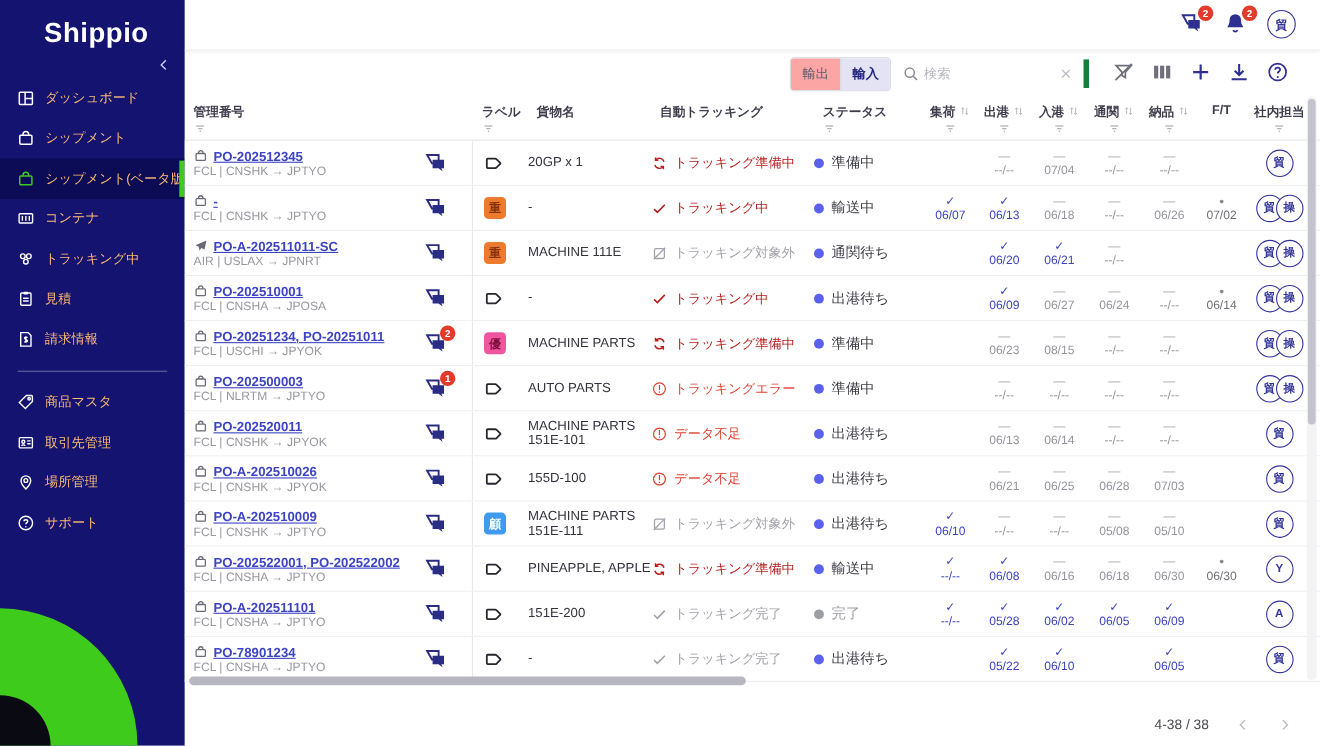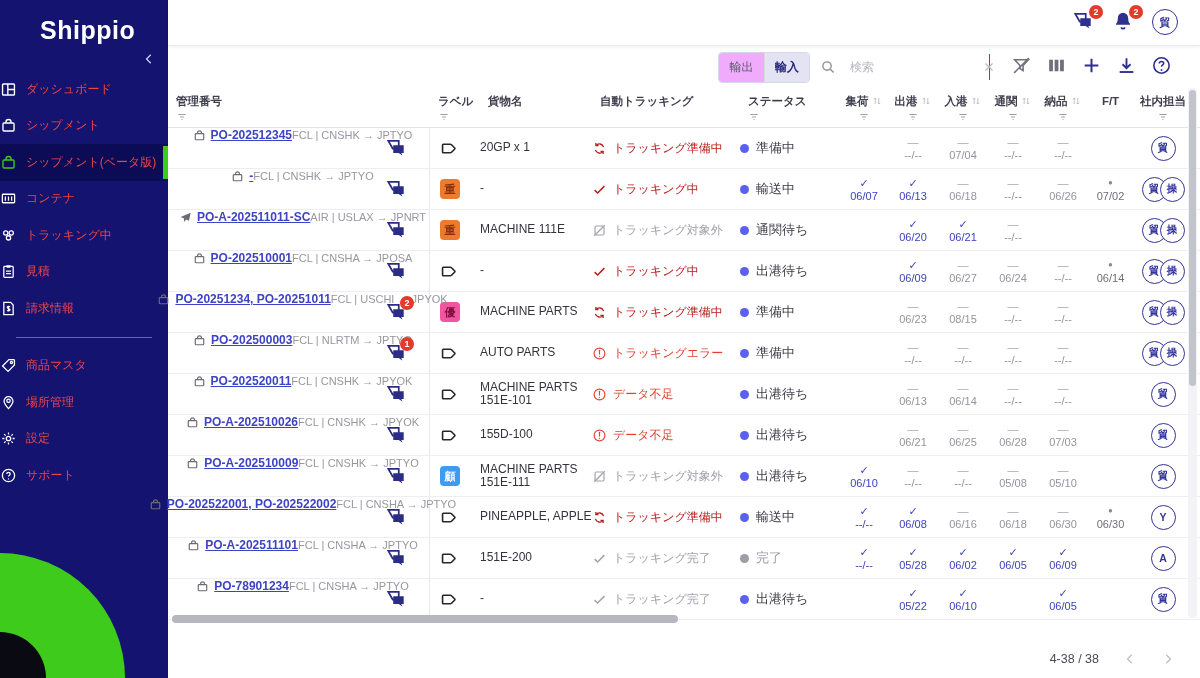--- a/index.html
+++ b/index.html
@@ -5,22 +5,22 @@
   * { margin:0; padding:0; box-sizing:border-box; }
   html,body { width:1200px; height:678px; overflow:hidden;
     font-family:"Liberation Sans","DejaVu Sans",sans-serif; background:#fff; }
   .app { position:relative; width:1200px; height:678px; display:flex; }
 
   
   .sidebar { position:relative; width:168px; height:678px; background:#14136f; overflow:hidden; flex:none; }
   .logo { color:#fff; font-size:25px; font-weight:bold; letter-spacing:.5px; padding:16px 0 0 40px; }
   .collapse { position:absolute; top:52px; right:12px; color:#cdd1ff; width:14px; height:14px; cursor:pointer; }
   .nav { margin-top:26px; }
-  .nav-item { position:relative; display:flex; align-items:center; height:36.5px; 
-    color:#ef4444; font-size:12px; white-space:nowrap; cursor:pointer; }
+  .nav-item { position:relative; display:flex; align-items:center; height:36.5px; padding-left:15px;
+    color:#fdba74; font-size:12px; white-space:nowrap; cursor:pointer; }
   .nav-item .ic { width:17px; height:17px; color:#fff; margin-right:9px; flex:none; }
   .nav-item.active { background:#0c0b55; }
   .nav-item.active::after { content:""; position:absolute; right:0; top:2px; bottom:2px; width:5px; background:#3ecb1b; }
   .nav-item.active .ic { color:#3ecb1b; }
   .nav-divider { height:1px; background:rgba(255,255,255,.35); margin:10px 16px; }
   .arc-green { position:absolute; left:-125px; bottom:-125px; width:250px; height:250px; border-radius:50%; background:#3ecb1b; }
   .arc-black { position:absolute; left:-46px; bottom:-46px; width:92px; height:92px; border-radius:50%; background:#0a0a12; }
 
   
   .main { position:relative; width:1032px; height:678px; background:#fff; }
@@ -29,25 +29,25 @@
   .tbtn { position:relative; width:24px; height:24px; color:#2e2f8f; cursor:pointer; }
   .tbtn .ic { width:22px; height:22px; }
   .mini-badge { position:absolute; top:-5px; right:-7px; min-width:14px; height:14px; border-radius:8px;
     background:#e23a2b; color:#fff; font-size:9px; font-weight:bold; display:flex; align-items:center; justify-content:center; padding:0 3px; }
   .avatar { display:inline-flex; align-items:center; justify-content:center; width:26px; height:26px;
     border:1.4px solid #32339b; border-radius:50%; background:#fff; color:#32339b; font-size:11px; font-weight:bold; }
 
   .toolbar { position:relative; height:42px; }
   .tabs { position:absolute; left:550px; top:6px; display:flex; border:1px solid #d8d8e2; border-radius:4px; overflow:hidden; }
   .tab { width:45px; height:29px; display:flex; align-items:center; justify-content:center;
-    font-size:12px; color:#5a5a66; background:#f0abfc; cursor:pointer; }
+    font-size:12px; color:#5a5a66; background:#fca5a5; cursor:pointer; }
   .tab.active { background:#e3e3f4; color:#26277e; font-weight:bold;text-align:center; }
   .tab + .tab { border-left:1px solid #d8d8e2; }
   .searchbox { position:absolute; left:652px; top:8px; width:170px; height:26px; display:flex; align-items:center;
-    gap:14px; border-right:1px solid #15803d; padding-right:8px; }
+    gap:4px; border-right:5px solid #15803d; padding-right:8px; }
   .searchbox .ic { width:16px; height:16px; color:#8d8d97; flex:none; }
   .searchbox input { border:none; outline:none; width:118px; font-size:12px; color:#44444e; background:transparent; }
   .searchbox input::placeholder { color:#b7b7c0; }
   .clear-x { width:14px !important; height:14px !important; color:#b7b7c0 !important; cursor:pointer; }
   .tools { position:absolute; right:28px; top:9px; display:flex; gap:14px; }
   .tools .tool { width:21px; height:21px; cursor:pointer; }
   .tools .ic { width:21px; height:21px; }
   .tool-grey { color:#70707c; } .tool-indigo { color:#2e2f8f; }
 
   
@@ -61,21 +61,21 @@
   .w-track{width:148px; flex:none;} .w-status{width:100px; flex:none;}
   .w-pickup,.w-departure,.w-arrival,.w-customs,.w-delivery{width:50px; flex:none;}
   .w-pickup{width:48px;} .w-ft{width:45px; flex:none;} .w-staff{width:60px; flex:none;}
   .th.w-id,.th.w-label,.th.w-cargo,.th.w-track,.th.w-status { padding-left:8px; align-items:flex-start; }
   .th.w-pickup,.th.w-departure,.th.w-arrival,.th.w-customs,.th.w-delivery,.th.w-ft,.th.w-staff { align-items:center; }
 
   .tbody { }
   .trow { display:flex; height:41px; border-bottom:1px solid #ededf2; align-items:center; background:#fff; }
   .td { display:flex; align-items:center; }
 
-  .cell-id { position:relative; height:100%; align-items:flex-start; justify-content:center;
+  .cell-id { position:relative; height:100%; flex-direction:column; align-items:flex-start; justify-content:center;
     padding-left:8px; border-right:1px solid #e7e7ee; }
   .id-line { display:flex; align-items:center; gap:5px; }
   .id-line .ic.mode { width:13px; height:13px; color:#6b6b75; flex:none; }
   .id-link { font-size:12px; font-weight:bold; color:#3d44c3; text-decoration:underline; cursor:pointer; white-space:nowrap; }
   .route { font-size:11px; color:#97979f; margin-top:1px; white-space:nowrap; }
   .chat-wrap { position:absolute; right:22px; top:9px; width:22px; height:22px; color:#2b2d84; cursor:pointer; }
   .chat-wrap .ic { width:22px; height:22px; }
 
   .cell-label { padding-left:10px; }
   .cell-label .ic.tag { width:19px; height:19px; color:#26262e; }
@@ -218,37 +218,38 @@
                 <circle cx="13.5" cy="6.5" r="1.3"></circle>
               </g>
             </svg>
           </span>
           <span class="nav-label">商品マスタ</span>
         </div>
         <div class="nav-item">
           <span class="ic">
             <svg viewBox="0 0 20 20">
               <g fill="none" stroke="currentColor" stroke-width="1.5">
+                <rect x="3" y="4.5" width="14" height="11" rx="1"></rect>
+                <circle cx="7.3" cy="9" r="1.6"></circle>
+                <path d="M5.4 13.2c.4-1.2 3.4-1.2 3.8 0M11.5 8h3.5M11.5 11h3.5"></path>
+              </g>
+            </svg>
+          </span>
+          <span class="nav-label">取引先管理</span>
+        </div>
+        <div class="nav-item">
+          <span class="ic">
+            <svg viewBox="0 0 20 20">
+              <g fill="none" stroke="currentColor" stroke-width="1.5">
                 <path d="M10 17.2c3.6-3.8 5.2-6.4 5.2-8.9a5.2 5.2 0 1 0-10.4 0c0 2.5 1.6 5.1 5.2 8.9z"></path>
                 <circle cx="10" cy="8" r="2"></circle>
               </g>
             </svg>
           </span>
           <span class="nav-label">場所管理</span>
-        </div>
-        <div class="nav-item">
-          <span class="ic">
-            <svg viewBox="0 0 20 20">
-              <g fill="none" stroke="currentColor" stroke-width="1.5">
-                <circle cx="10" cy="10" r="2.6"></circle>
-                <path d="M10 2.8v2.4M10 14.8v2.4M2.8 10h2.4M14.8 10h2.4M4.9 4.9l1.7 1.7M13.4 13.4l1.7 1.7M15.1 4.9l-1.7 1.7M6.6 13.4l-1.7 1.7"></path>
-              </g>
-            </svg>
-          </span>
-          <span class="nav-label">設定</span>
         </div>
         <div class="nav-item">
           <span class="ic">
             <svg viewBox="0 0 20 20">
               <g fill="none" stroke="currentColor" stroke-width="1.5">
                 <circle cx="10" cy="10" r="7.2"></circle>
                 <path d="M8 8.2c0-2.4 4-2.4 4 0 0 1.4-2 1.4-2 3"></path>
               </g>
               <circle cx="10" cy="14" r="0.8" fill="currentColor"></circle>
             </svg>

